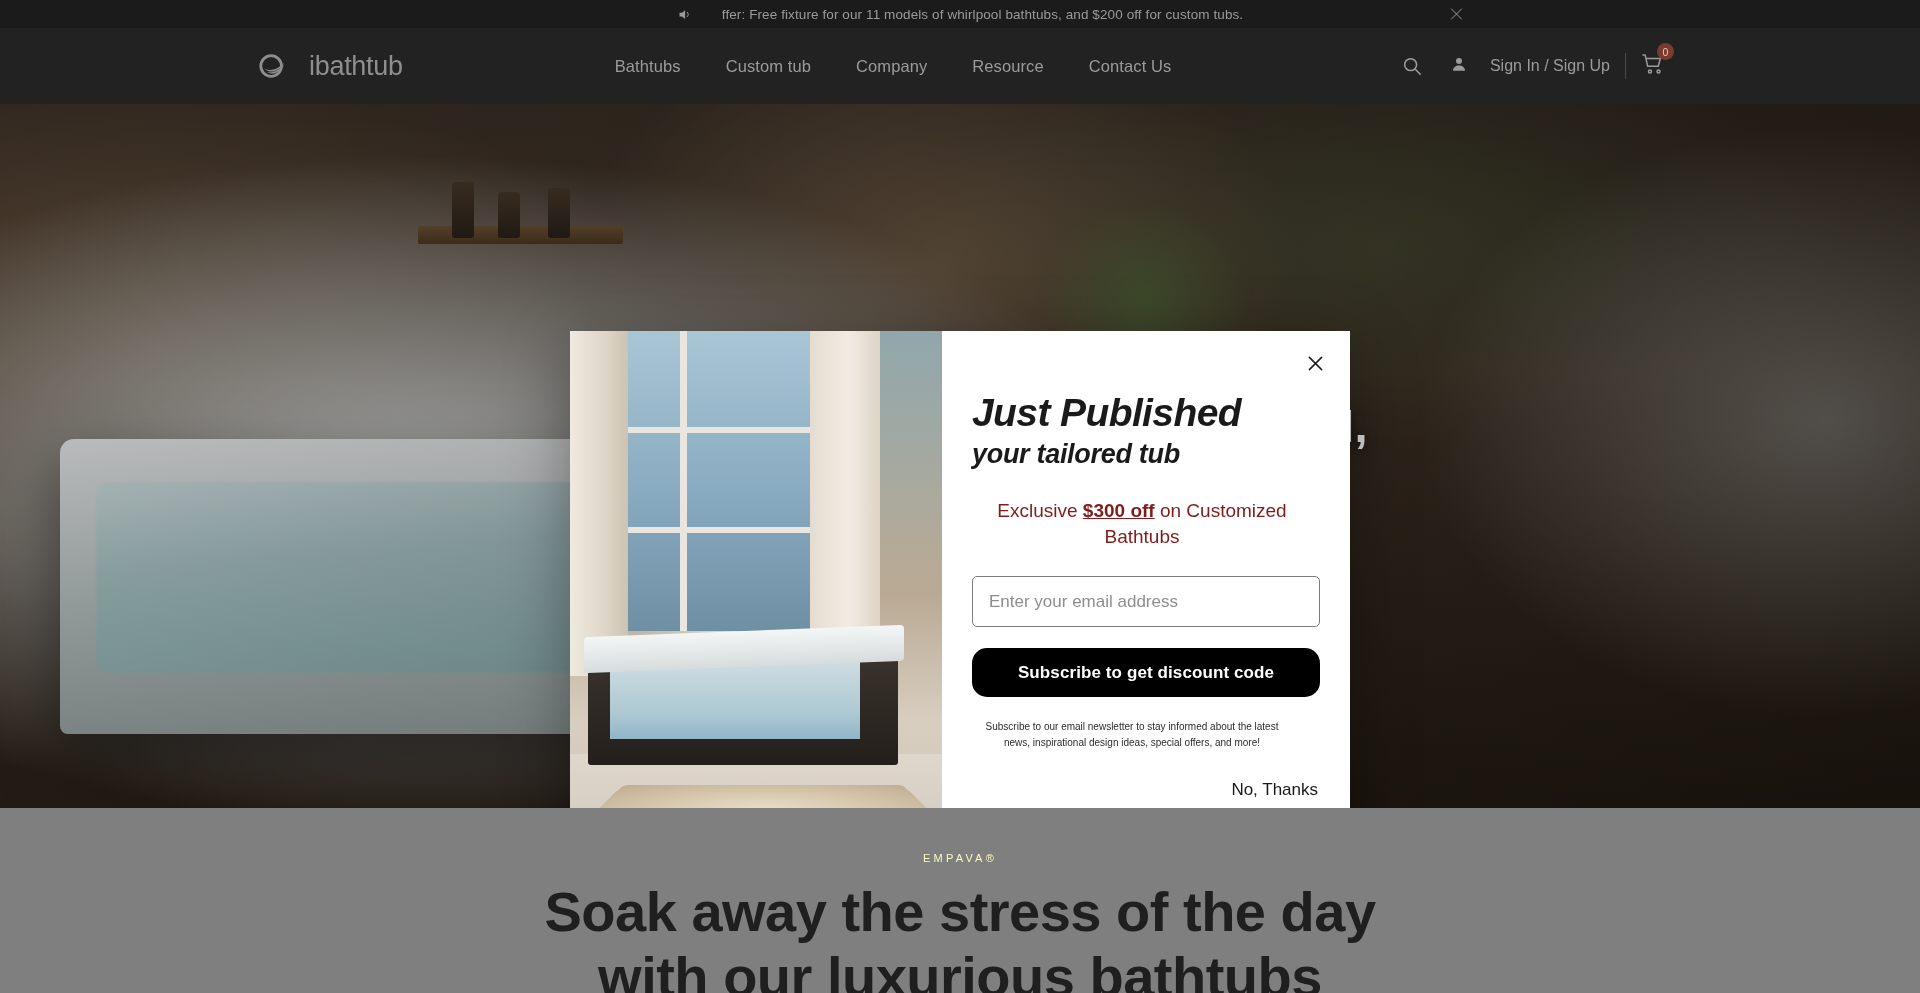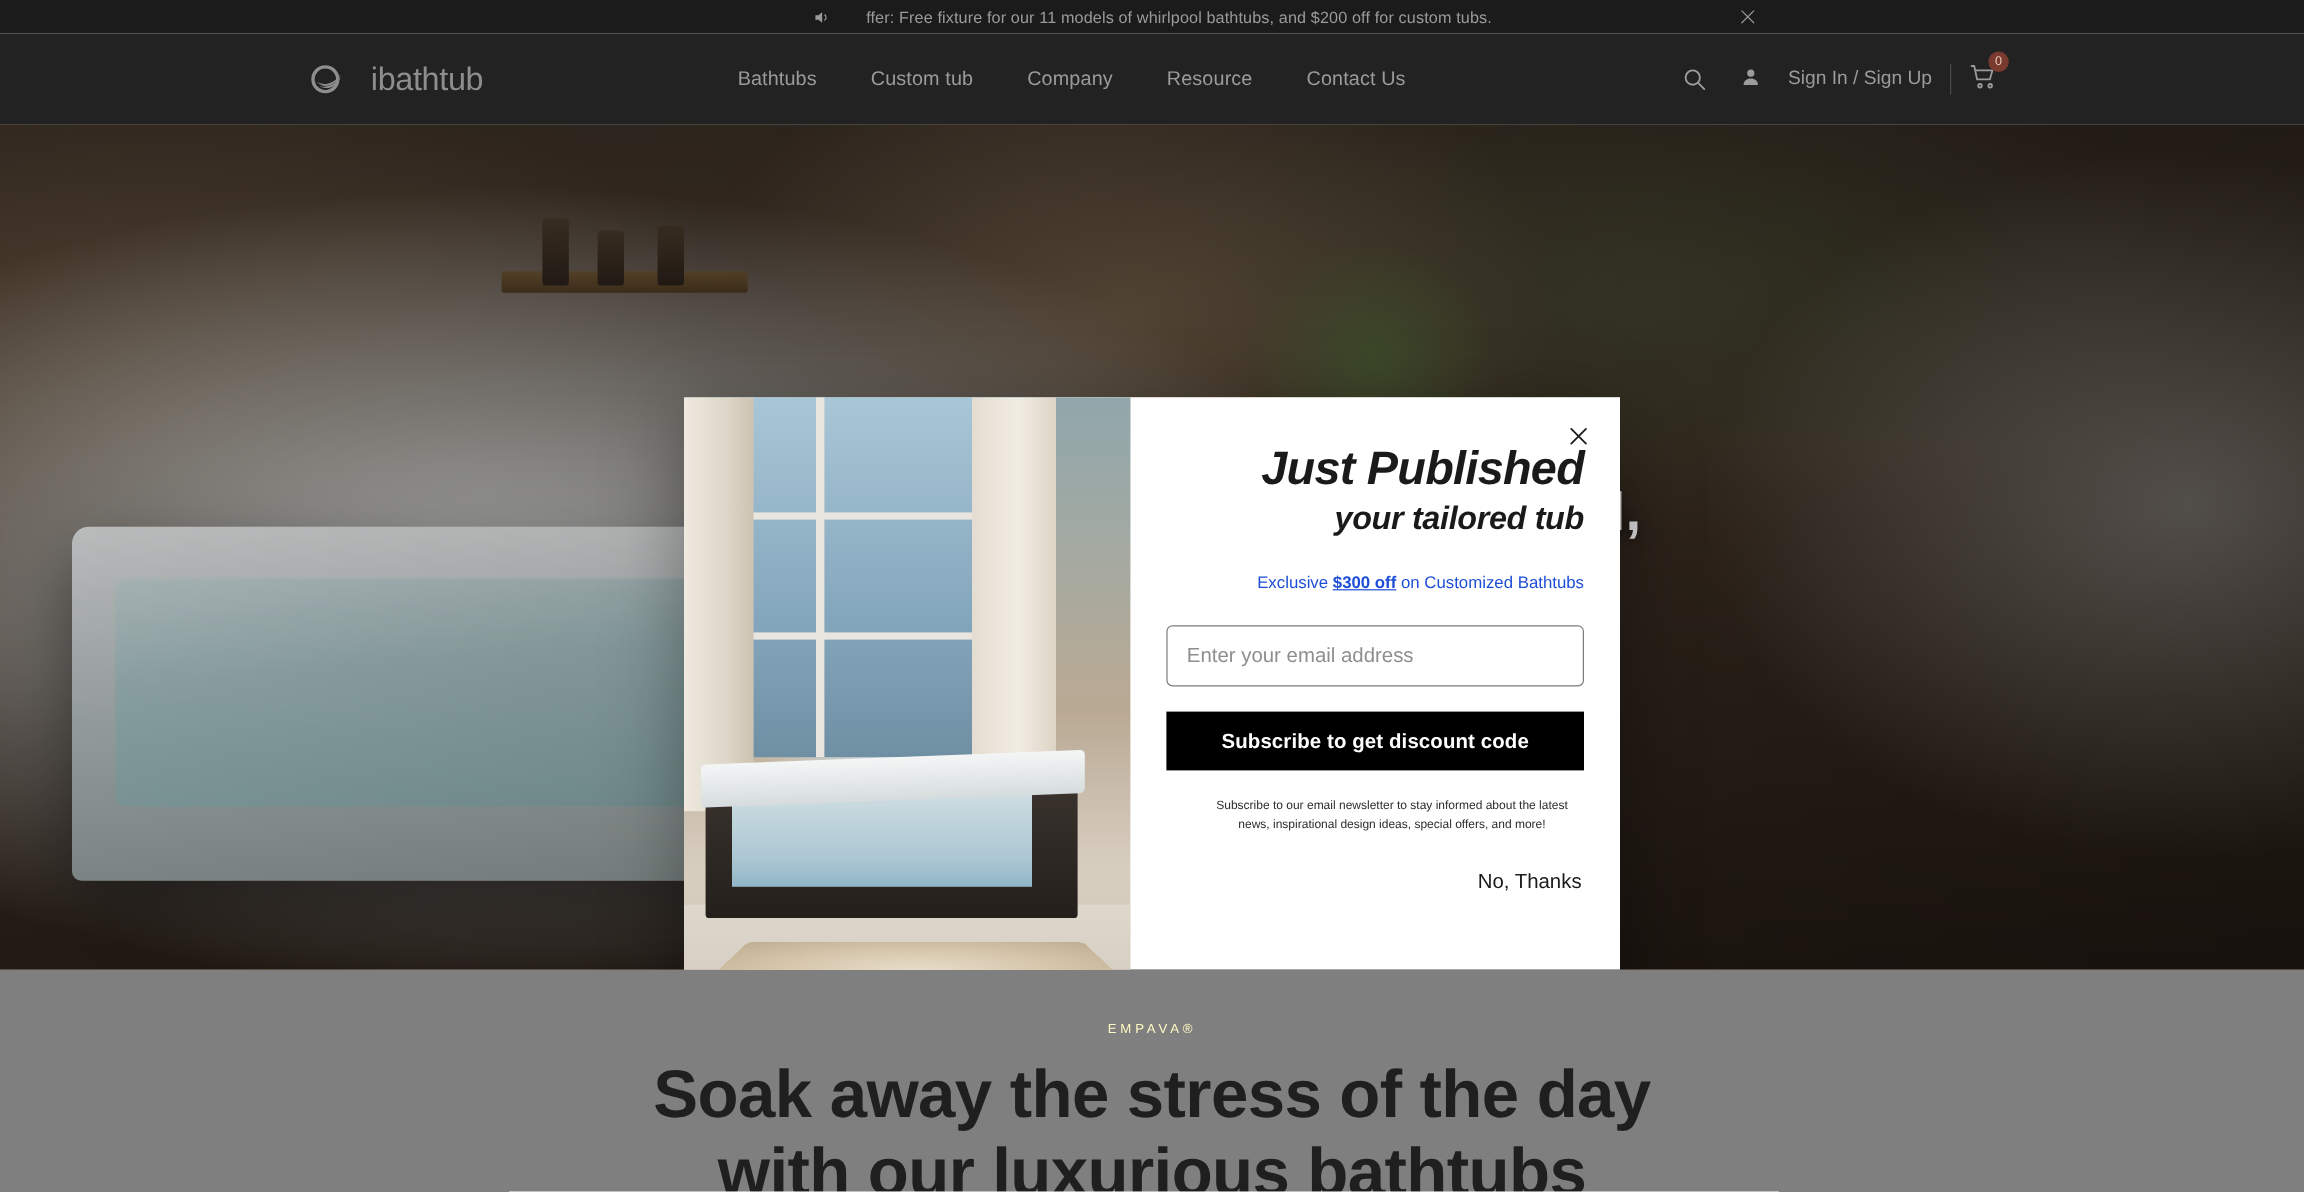--- a/index.html
+++ b/index.html
@@ -306,25 +306,25 @@
     transform: perspective(200px) rotateX(52deg);
   }
   .mi-floor {
     position: absolute;
     left: 0; bottom: 0; width: 100%; height: 120px;
     background: linear-gradient(180deg, #ded7cc 0%, #cfc6b8 100%);
   }
 
   .modal-body {
     flex: 1;
-    padding: 16px 30px 0;
+    padding: 38px 30px 0;
     position: relative;
     display: flex;
     flex-direction: column;
-    align-items: flex-end;
+    align-items: flex-start;
   }
   .modal-close {
     position: absolute;
     top: 16px; right: 18px;
     background: none; border: none;
     cursor: pointer; color: #1a1a1a;
     padding: 6px;
     display: flex;
   }
   .modal-title {
@@ -337,22 +337,22 @@
   }
   .modal-subtitle {
     font-size: 27px;
     font-weight: 700;
     font-style: italic;
     color: #1a1a1a;
     letter-spacing: -.3px;
     margin-top: 4px;
   }
   .modal-offer {
-    font-size: 14px;
-    color: #1d4ed8;
+    font-size: 19px;
+    color: #7f1d1d;
     text-align: center;
     line-height: 1.38;
     margin-top: 28px;
     max-width: 340px;
   }
   .offer-strong { font-weight: 700; text-decoration: underline; }
   .email-input {
     margin-top: 26px;
     width: 348px; height: 51px;
     border: 1px solid #7c7c7c;
@@ -364,21 +364,21 @@
     outline: none;
     background: #fff;
   }
   .email-input::placeholder { color: #8e8e8e; }
   .subscribe-btn {
     margin-top: 21px;
     width: 348px; height: 49px;
     background: #000;
     color: #fff;
     border: none;
-    border-radius: 0;
+    border-radius: 15px;
     font-size: 17px;
     font-weight: 700;
     cursor: pointer;
     font-family: inherit;
     letter-spacing: .1px;
   }
   .modal-fineprint {
     margin-top: 22px;
     width: 320px;
     text-align: center;

